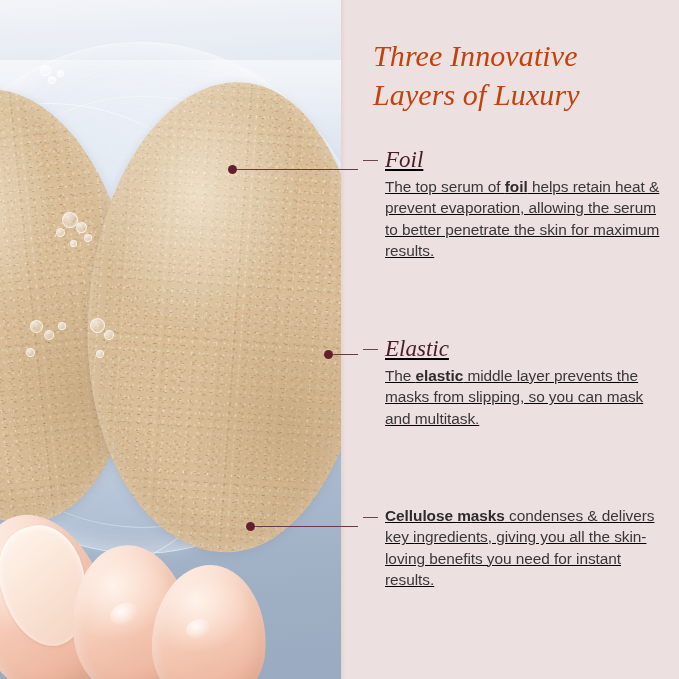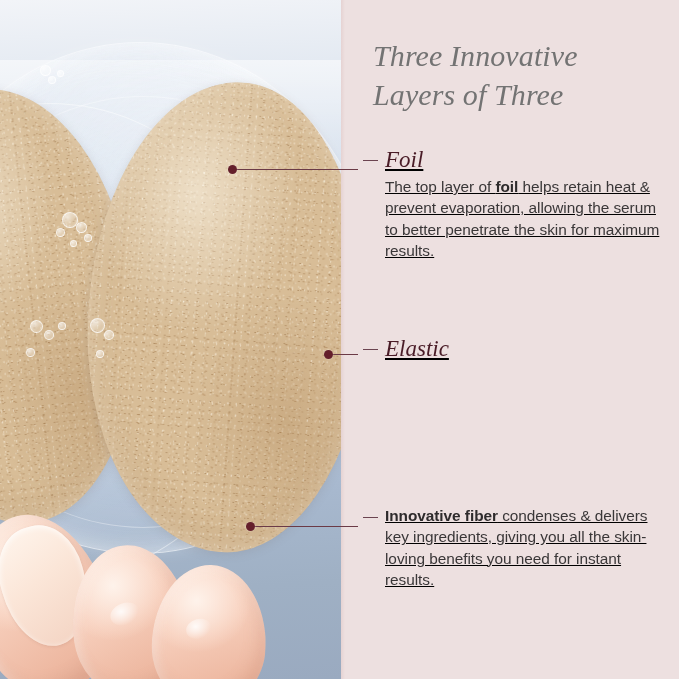--- a/index.html
+++ b/index.html
@@ -186,21 +186,21 @@
 
   .main-title {
     position: absolute;
     left: 32px;
     top: 36px;
     width: 300px;
     font-family: "Liberation Serif", serif;
     font-style: italic;
     font-size: 30px;
     line-height: 1.30;
-    color: #737373;
+    color: #c2410c;
     letter-spacing: 0.1px;
   }
 
   .section {
     position: absolute;
     left: 22px;
     width: 306px;
     text-decoration: underline;
   }
   #section-foil      { top: 148px; }
@@ -306,37 +306,38 @@
       <div class="finger" style="left:172px; top:108px; width:114px; height:140px; transform:rotate(2deg);"></div>
       <div class="finger-gloss" style="left:206px; top:162px; width:26px; height:20px; transform:rotate(-14deg);"></div>
     </div>
   </div>
 
   <div class="text-panel">
     <div class="panel-edge"></div>
 
     <div class="main-title">
       <span>Three Innovative</span><br>
-      <span>Layers of Three</span>
+      <span>Layers of Luxury</span>
     </div>
 
     <div class="section" id="section-foil">
       <div class="heading-dash"></div>
       <div class="section-heading">Foil</div>
-      <p class="section-body"><span>The top layer of </span><b>foil</b><span> helps retain heat &amp; prevent evaporation, allowing the serum to better penetrate the skin for maximum results.</span></p>
+      <p class="section-body"><span>The top serum of </span><b>foil</b><span> helps retain heat &amp; prevent evaporation, allowing the serum to better penetrate the skin for maximum results.</span></p>
     </div>
 
     <div class="section" id="section-elastic">
       <div class="heading-dash"></div>
       <div class="section-heading">Elastic</div>
+      <p class="section-body"><span>The </span><b>elastic</b><span> middle layer prevents the masks from slipping, so you can mask and multitask.</span></p>
     </div>
 
     <div class="section" id="section-cellulose">
       <div class="heading-dash"></div>
-      <p class="section-body"><span></span><b>Innovative fiber</b><span> condenses &amp; delivers key ingredients, giving you all the skin-loving benefits you need for instant results.</span></p>
+      <p class="section-body"><span></span><b>Cellulose masks</b><span> condenses &amp; delivers key ingredients, giving you all the skin-loving benefits you need for instant results.</span></p>
     </div>
   </div>
 
   <div class="connector" id="connector-line-foil"></div>
   <div class="connector-dot" id="connector-dot-foil"></div>
 
   <div class="connector" id="connector-line-elastic"></div>
   <div class="connector-dot" id="connector-dot-elastic"></div>
 
   <div class="connector" id="connector-line-cellulose"></div>

